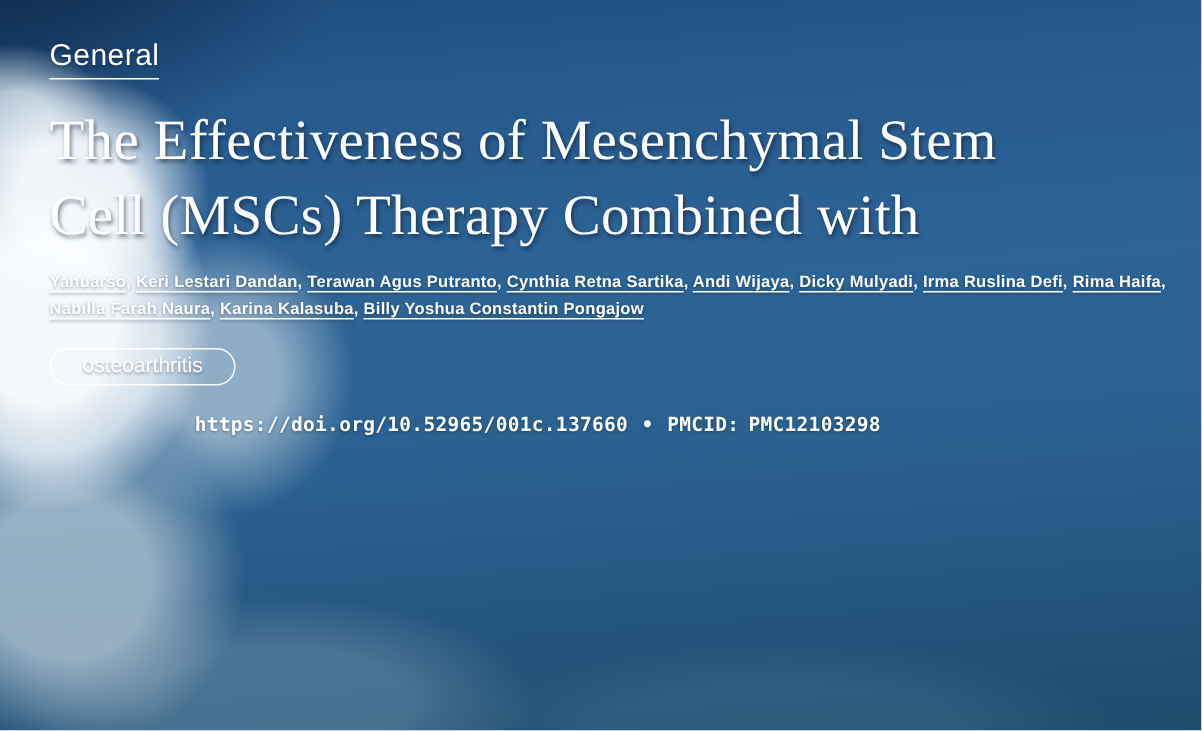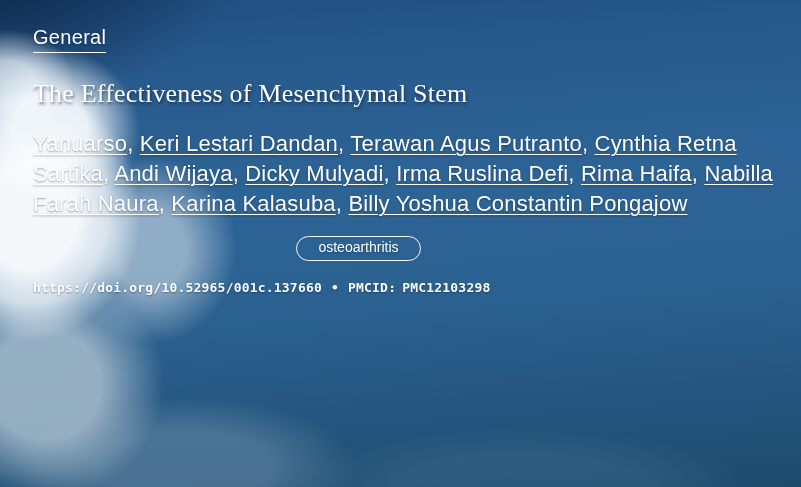--- a/index.html
+++ b/index.html
@@ -58,47 +58,48 @@
     font-size: 16px;
     line-height: 19px;
     letter-spacing: 0.4px;
     text-shadow: 0 1px 2px rgba(8,20,40,0.4);
   }
 
   .title {
     margin-top: 16px;
     font-family: "Liberation Serif", serif;
     font-weight: 400;
-    font-size: 26px;
+    font-size: 38px;
     line-height: 50px;
     letter-spacing: 0.2px;
     text-shadow: 1px 2px 3px rgba(8,18,38,0.55);
   }
   .title .tl { display: block; }
 
   .authors {
     margin-top: 10px;
     width: 762px;
-    font-size: 22px;
-    line-height: 30px;
+    font-size: 11px;
+    line-height: 18px;
     letter-spacing: 0.2px;
     text-shadow: 0 1px 2px rgba(8,20,40,0.4);
+    font-weight: bold;
   }
   .author-link {
     color: #ffffff;
     text-decoration: underline;
     text-decoration-thickness: 1px;
     text-underline-offset: 3px;
     cursor: pointer;
   }
 
   .tags {
     margin-top: 17px;
     display: flex;
-    flex-direction: column;
+    flex-direction: row;
     gap: 9px;
     align-items: center;
   }
   .tag {
     display: inline-block;
     border: 1.5px solid rgba(255,255,255,0.95);
     border-radius: 999px;
     padding: 2px 21px 4px 21px;
     font-size: 14px;
     line-height: 17px;
@@ -110,40 +111,42 @@
 
   .doi-row {
     margin-top: 19px;
     font-family: "DejaVu Sans Mono", monospace;
     font-size: 13px;
     font-weight: bold;
     line-height: 16px;
     letter-spacing: 0.2px;
     text-shadow: 0 1px 2px rgba(8,20,40,0.4);
     white-space: nowrap;
+    text-align: center;
   }
   .doi-link, .pmcid-link {
     color: #ffffff;
     text-decoration: none;
     cursor: pointer;
   }
   .doi-row .sep { margin: 0 9px; }
   .doi-row .pmcid-label { margin-right: 6px; }
 </style>
 </head>
 <body>
 
 <div class="page">
   <div class="content">
 
     <a class="section-link">General</a>
 
 
     <h1 class="title">
       <span class="tl">The Effectiveness of Mesenchymal Stem</span>
+      <span class="tl">Cell (MSCs) Therapy Combined with</span>
     </h1>
 
     <div class="authors"><a class="author-link">Yanuarso</a>, <a class="author-link">Keri Lestari Dandan</a>, <a class="author-link">Terawan Agus Putranto</a>, <a class="author-link">Cynthia Retna Sartika</a>, <a class="author-link">Andi Wijaya</a>, <a class="author-link">Dicky Mulyadi</a>, <a class="author-link">Irma Ruslina Defi</a>, <a class="author-link">Rima Haifa</a>, <a class="author-link">Nabilla Farah Naura</a>, <a class="author-link">Karina Kalasuba</a>, <a class="author-link">Billy Yoshua Constantin Pongajow</a></div>
 
     <div class="tags">
         <span class="tag">osteoarthritis</span>
       </div>
 
     <div class="doi-row">
       <a class="doi-link">https://doi.org/10.52965/001c.137660</a><span class="sep">•</span><span class="pmcid-label">PMCID:</span><a class="pmcid-link">PMC12103298</a>

